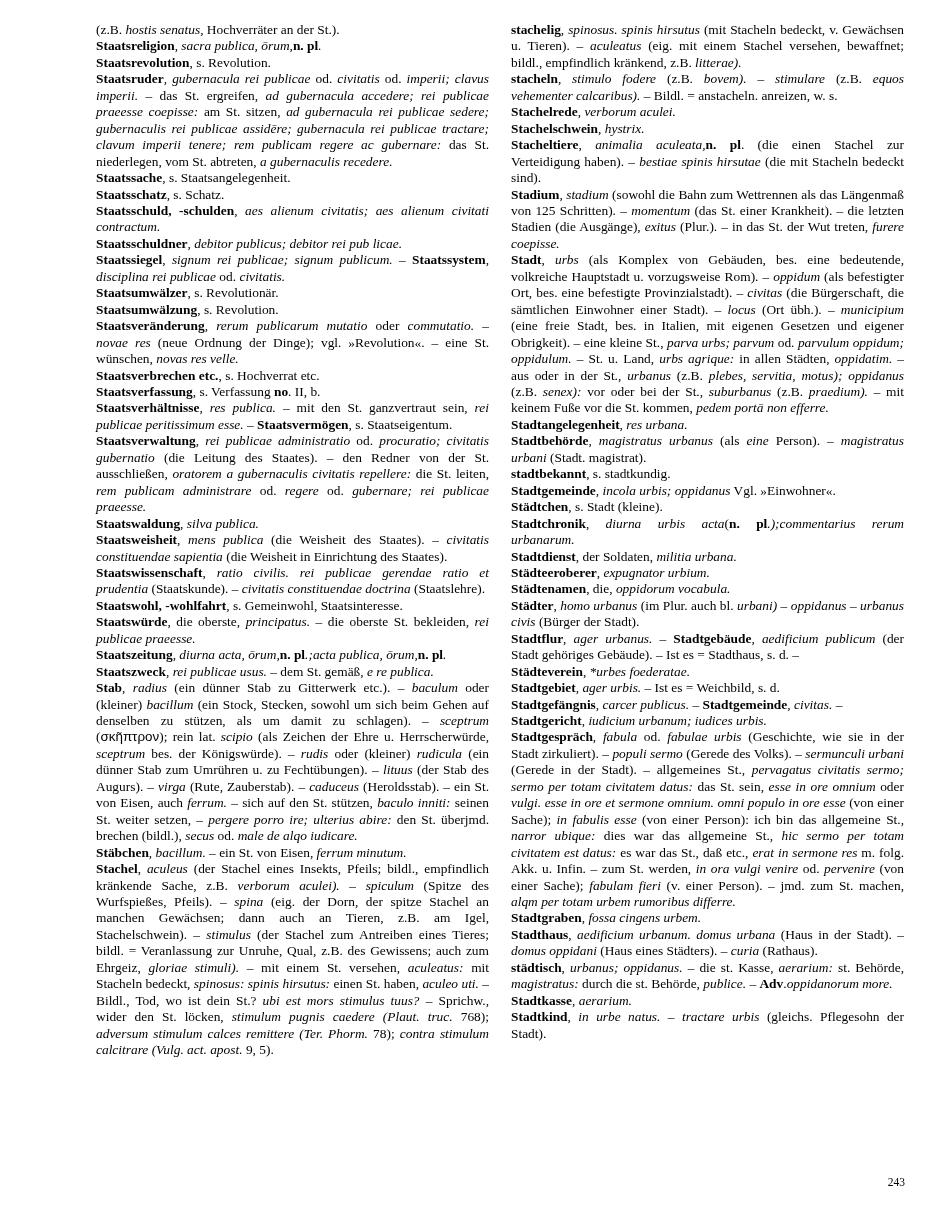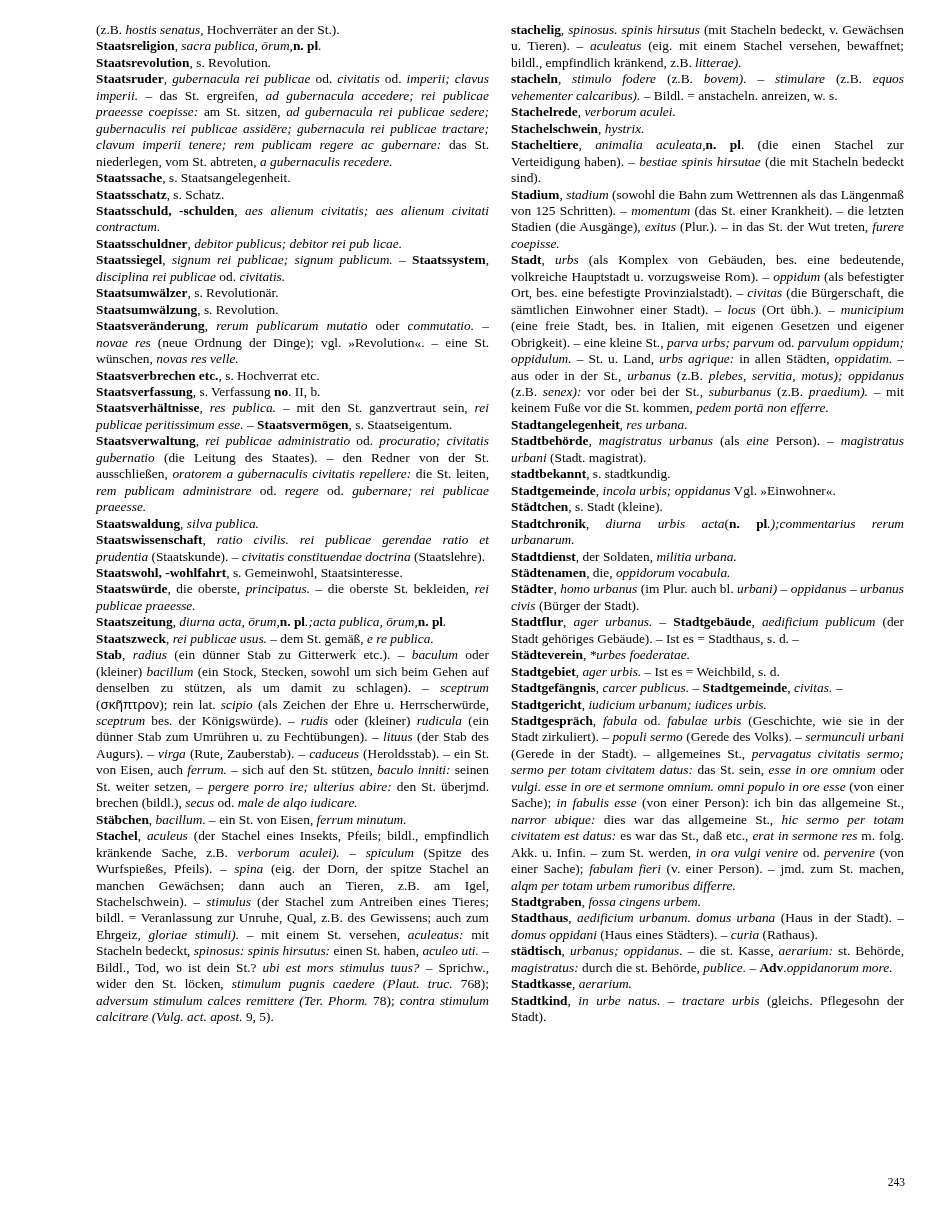--- a/index.html
+++ b/index.html
@@ -87,20 +87,21 @@
         <p class="entry"><b>Staatsschuldner</b>, <i>debitor publicus; debitor rei pub licae.</i></p>
         <p class="entry"><b>Staatssiegel</b>, <i>signum rei publicae; signum publicum.</i> – <b>Staatssystem</b>, <i>disciplina rei publicae</i> od. <i>civitatis.</i></p>
         <p class="entry"><b>Staatsumwälzer</b>, s. Revolutionär.</p>
         <p class="entry"><b>Staatsumwälzung</b>, s. Revolution.</p>
         <p class="entry"><b>Staatsveränderung</b>, <i>rerum publicarum mutatio</i> oder <i>commutatio.</i> – <i>novae res</i> (neue Ordnung der Dinge); vgl. »Revolution«. – eine St. wünschen, <i>novas res velle.</i></p>
         <p class="entry"><b>Staatsverbrechen etc.</b>, s. Hochverrat etc.</p>
         <p class="entry"><b>Staatsverfassung</b>, s. Verfassung <span class="bi">no</span>. II, b.</p>
         <p class="entry"><b>Staatsverhältnisse</b>, <i>res publica.</i> – mit den St. ganzvertraut sein, <i>rei publicae peritissimum esse.</i> – <b>Staatsvermögen</b>, s. Staatseigentum.</p>
         <p class="entry"><b>Staatsverwaltung</b>, <i>rei publicae administratio</i> od. <i>procuratio; civitatis gubernatio</i> (die Leitung des Staates). – den Redner von der St. ausschließen, <i>oratorem a gubernaculis civitatis repellere:</i> die St. leiten, <i>rem publicam administrare</i> od. <i>regere</i> od. <i>gubernare; rei publicae praeesse.</i></p>
         <p class="entry"><b>Staatswaldung</b>, <i>silva publica.</i></p>
+        <p class="entry"><b>Staatsweisheit</b>, <i>mens publica</i> (die Weisheit des Staates). – <i>civitatis constituendae sapientia</i> (die Weisheit in Einrichtung des Staates).</p>
         <p class="entry"><b>Staatswissenschaft</b>, <i>ratio civilis. rei publicae gerendae ratio et prudentia</i> (Staatskunde). – <i>civitatis constituendae doctrina</i> (Staatslehre).</p>
         <p class="entry"><b>Staatswohl, -wohlfahrt</b>, s. Gemeinwohl, Staatsinteresse.</p>
         <p class="entry"><b>Staatswürde</b>, die oberste, <i>principatus.</i> – die oberste St. bekleiden, <i>rei publicae praeesse.</i></p>
         <p class="entry"><b>Staatszeitung</b>, <i>diurna acta, ōrum,</i><span class="bi">n. pl</span><i>.;acta publica, ōrum,</i><span class="bi">n. pl</span><i>.</i></p>
         <p class="entry"><b>Staatszweck</b>, <i>rei publicae usus.</i> – dem St. gemäß, <i>e re publica.</i></p>
         <p class="entry"><b>Stab</b>, <i>radius</i> (ein dünner Stab zu Gitterwerk etc.). – <i>baculum</i> oder (kleiner) <i>bacillum</i> (ein Stock, Stecken, sowohl um sich beim Gehen auf denselben zu stützen, als um damit zu schlagen). – <i>sceptrum</i> (<span class="gr">σκῆπτρον</span>); rein lat. <i>scipio</i> (als Zeichen der Ehre u. Herrscherwürde, <i>sceptrum</i> bes. der Königswürde). – <i>rudis</i> oder (kleiner) <i>rudicula</i> (ein dünner Stab zum Umrühren u. zu Fechtübungen). – <i>lituus</i> (der Stab des Augurs). – <i>virga</i> (Rute, Zauberstab). – <i>caduceus</i> (Heroldsstab). – ein St. von Eisen, auch <i>ferrum.</i> – sich auf den St. stützen, <i>baculo inniti:</i> seinen St. weiter setzen, – <i>pergere porro ire; ulterius abire:</i> den St. überjmd. brechen (bildl.), <i>secus</i> od. <i>male de alqo iudicare.</i></p>
         <p class="entry"><b>Stäbchen</b>, <i>bacillum.</i> – ein St. von Eisen, <i>ferrum minutum.</i></p>
         <p class="entry"><b>Stachel</b>, <i>aculeus</i> (der Stachel eines Insekts, Pfeils; bildl., empfindlich kränkende Sache, z.B. <i>verborum aculei).</i> – <i>spiculum</i> (Spitze des Wurfspießes, Pfeils). – <i>spina</i> (eig. der Dorn, der spitze Stachel an manchen Gewächsen; dann auch an Tieren, z.B. am Igel, Stachelschwein). – <i>stimulus</i> (der Stachel zum Antreiben eines Tieres; bildl. = Veranlassung zur Unruhe, Qual, z.B. des Gewissens; auch zum Ehrgeiz, <i>gloriae stimuli).</i> – mit einem St. versehen, <i>aculeatus:</i> mit Stacheln bedeckt, <i>spinosus: spinis hirsutus:</i> einen St. haben, <i>aculeo uti.</i> – Bildl., Tod, wo ist dein St.? <i>ubi est mors stimulus tuus?</i> – Sprichw., wider den St. löcken, <i>stimulum pugnis caedere (Plaut. truc.</i> 768); <i>adversum stimulum calces remittere (Ter. Phorm.</i> 78); <i>contra stimulum calcitrare (Vulg. act. apost.</i> 9, 5).</p>
       </div>
     <div class="col" id="col-right">
@@ -111,20 +112,21 @@
         <p class="entry"><b>Stacheltiere</b>, <i>animalia aculeata,</i><span class="bi">n. pl</span>. (die einen Stachel zur Verteidigung haben). – <i>bestiae spinis hirsutae</i> (die mit Stacheln bedeckt sind).</p>
         <p class="entry"><b>Stadium</b>, <i>stadium</i> (sowohl die Bahn zum Wettrennen als das Längenmaß von 125 Schritten). – <i>momentum</i> (das St. einer Krankheit). – die letzten Stadien (die Ausgänge), <i>exitus</i> (Plur.). – in das St. der Wut treten, <i>furere coepisse.</i></p>
         <p class="entry"><b>Stadt</b>, <i>urbs</i> (als Komplex von Gebäuden, bes. eine bedeutende, volkreiche Hauptstadt u. vorzugsweise Rom). – <i>oppidum</i> (als befestigter Ort, bes. eine befestigte Provinzialstadt). – <i>civitas</i> (die Bürgerschaft, die sämtlichen Einwohner einer Stadt). – <i>locus</i> (Ort übh.). – <i>municipium</i> (eine freie Stadt, bes. in Italien, mit eigenen Gesetzen und eigener Obrigkeit). – eine kleine St., <i>parva urbs; parvum</i> od. <i>parvulum oppidum; oppidulum.</i> – St. u. Land, <i>urbs agrique:</i> in allen Städten, <i>oppidatim.</i> – aus oder in der St., <i>urbanus</i> (z.B. <i>plebes, servitia, motus); oppidanus</i> (z.B. <i>senex):</i> vor oder bei der St., <i>suburbanus</i> (z.B. <i>praedium).</i> – mit keinem Fuße vor die St. kommen, <i>pedem portā non efferre.</i></p>
         <p class="entry"><b>Stadtangelegenheit</b>, <i>res urbana.</i></p>
         <p class="entry"><b>Stadtbehörde</b>, <i>magistratus urbanus</i> (als <i>eine</i> Person). – <i>magistratus urbani</i> (Stadt. magistrat).</p>
         <p class="entry"><b>stadtbekannt</b>, s. stadtkundig.</p>
         <p class="entry"><b>Stadtgemeinde</b>, <i>incola urbis; oppidanus</i> Vgl. »Einwohner«.</p>
         <p class="entry"><b>Städtchen</b>, s. Stadt (kleine).</p>
         <p class="entry"><b>Stadtchronik</b>, <i>diurna urbis acta</i>(<span class="bi">n. pl</span><i>.);commentarius rerum urbanarum.</i></p>
         <p class="entry"><b>Stadtdienst</b>, der Soldaten, <i>militia urbana.</i></p>
+        <p class="entry"><b>Städteeroberer</b>, <i>expugnator urbium.</i></p>
         <p class="entry"><b>Städtenamen</b>, die, <i>oppidorum vocabula.</i></p>
         <p class="entry"><b>Städter</b>, <i>homo urbanus</i> (im Plur. auch bl. <i>urbani)</i> – <i>oppidanus</i> – <i>urbanus civis</i> (Bürger der Stadt).</p>
         <p class="entry"><b>Stadtflur</b>, <i>ager urbanus.</i> – <b>Stadtgebäude</b>, <i>aedificium publicum</i> (der Stadt gehöriges Gebäude). – Ist es = Stadthaus, s. d. –</p>
         <p class="entry"><b>Städteverein</b>, <i>*urbes foederatae.</i></p>
         <p class="entry"><b>Stadtgebiet</b>, <i>ager urbis.</i> – Ist es = Weichbild, s. d.</p>
         <p class="entry"><b>Stadtgefängnis</b>, <i>carcer publicus.</i> – <b>Stadtgemeinde</b>, <i>civitas.</i> –</p>
         <p class="entry"><b>Stadtgericht</b>, <i>iudicium urbanum; iudices urbis.</i></p>
         <p class="entry"><b>Stadtgespräch</b>, <i>fabula</i> od. <i>fabulae urbis</i> (Geschichte, wie sie in der Stadt zirkuliert). – <i>populi sermo</i> (Gerede des Volks). – <i>sermunculi urbani</i> (Gerede in der Stadt). – allgemeines St., <i>pervagatus civitatis sermo; sermo per totam civitatem datus:</i> das St. sein, <i>esse in ore omnium</i> oder <i>vulgi. esse in ore et sermone omnium. omni populo in ore esse</i> (von einer Sache); <i>in fabulis esse</i> (von einer Person): ich bin das allgemeine St., <i>narror ubique:</i> dies war das allgemeine St., <i>hic sermo per totam civitatem est datus:</i> es war das St., daß etc., <i>erat in sermone res</i> m. folg. Akk. u. Infin. – zum St. werden, <i>in ora vulgi venire</i> od. <i>pervenire</i> (von einer Sache); <i>fabulam fieri</i> (v. einer Person). – jmd. zum St. machen, <i>alqm per totam urbem rumoribus differre.</i></p>
         <p class="entry"><b>Stadtgraben</b>, <i>fossa cingens urbem.</i></p>
         <p class="entry"><b>Stadthaus</b>, <i>aedificium urbanum. domus urbana</i> (Haus in der Stadt). – <i>domus oppidani</i> (Haus eines Städters). – <i>curia</i> (Rathaus).</p>

